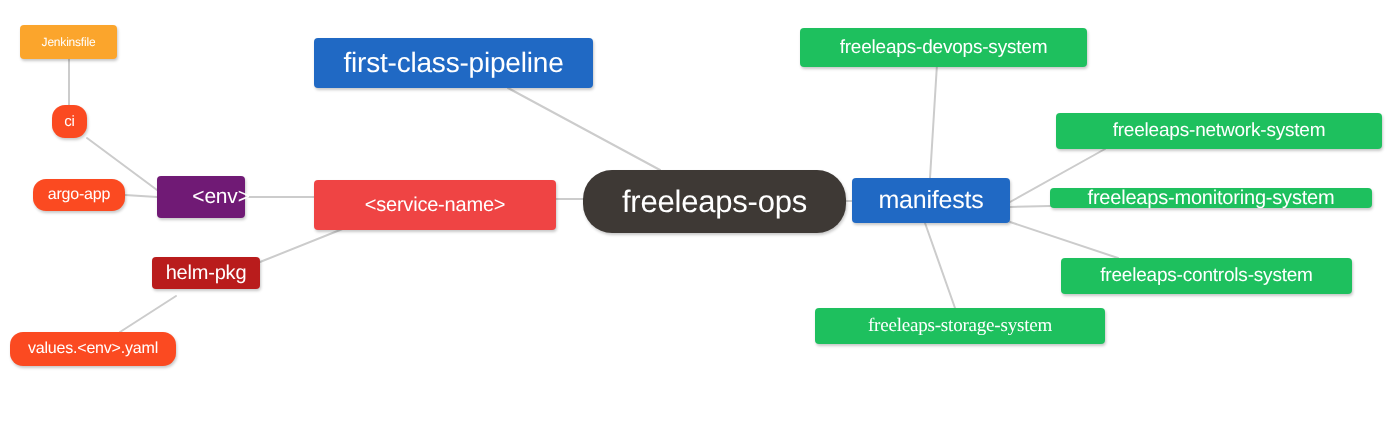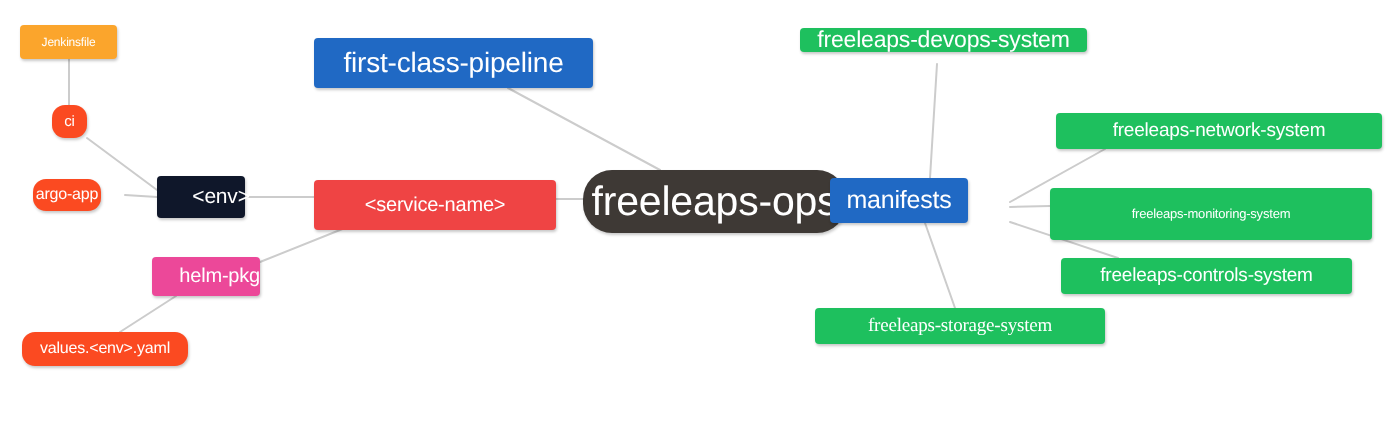--- a/index.html
+++ b/index.html
@@ -73,51 +73,51 @@
       <line x1="1010" y1="222" x2="1118" y2="258" stroke="#cccccc" stroke-width="2" stroke-linecap="round"></line>
       <line x1="925" y1="223" x2="955" y2="308" stroke="#cccccc" stroke-width="2" stroke-linecap="round"></line>
     </svg>
   <div id="nodes">
       <div class="node n-orange" style="left: 20px; top: 25px; width: 97px; height: 34px; font-size: 12px; background: rgb(251, 165, 44);">
         <span class="node-label">Jenkinsfile</span>
       </div>
       <div class="node n-red" style="left: 52px; top: 105px; width: 35px; height: 33px; font-size: 15px; background: rgb(251, 74, 33);">
         <span class="node-label">ci</span>
       </div>
-      <div class="node n-red" style="left: 33px; top: 179px; width: 68px; height: 32px; font-size: 16px; background: rgb(251, 74, 33);">
+      <div class="node n-red" style="left: 33px; top: 179px; width: 92px; height: 32px; font-size: 16px; background: rgb(251, 74, 33);">
         <span class="node-label">argo-app</span>
       </div>
-      <div class="node n-green" style="left: 157px; top: 176px; width: 88px; height: 42px; font-size: 21px; background: #0f172a; padding-left: 40px;">
+      <div class="node n-green" style="left: 157px; top: 176px; width: 88px; height: 42px; font-size: 21px; background: #701a75; padding-left: 40px;">
         <span class="node-label">&lt;env&gt;</span>
       </div>
-      <div class="node n-green" style="left: 152px; top: 257px; width: 108px; height: 39px; font-size: 20px; background: #ec4899; justify-content: flex-end;">
+      <div class="node n-green" style="left: 152px; top: 257px; width: 108px; height: 32px; font-size: 20px; background: #b91c1c;">
         <span class="node-label">helm-pkg</span>
       </div>
-      <div class="node n-red" style="left: 10px; top: 332px; width: 166px; height: 34px; font-size: 16px; background: rgb(251, 74, 33); margin-left: 12px;">
+      <div class="node n-red" style="left: 10px; top: 332px; width: 166px; height: 34px; font-size: 16px; background: rgb(251, 74, 33);">
         <span class="node-label">values.&lt;env&gt;.yaml</span>
       </div>
       <div class="node n-blue" style="left: 314px; top: 180px; width: 242px; height: 50px; font-size: 20px; background: #ef4444;">
         <span class="node-label">&lt;service-name&gt;</span>
       </div>
       <div class="node n-blue" style="left: 314px; top: 38px; width: 279px; height: 50px; font-size: 28px; background: rgb(32, 105, 196);">
         <span class="node-label">first-class-pipeline</span>
       </div>
-      <div class="node n-root" style="left: 583px; top: 170px; width: 263px; height: 63px; font-size: 41px; background: rgb(62, 57, 53); border-radius: 29px;">
+      <div class="node n-root" style="left: 583px; top: 170px; width: 263px; height: 63px; font-size: 31px; background: rgb(62, 57, 53); border-radius: 29px;">
         <span class="node-label">freeleaps-ops</span>
       </div>
-      <div class="node n-blue" style="left: 830px; top: 178px; width: 138px; height: 45px; font-size: 25px; background: rgb(32, 105, 196);">
+      <div class="node n-blue" style="left: 852px; top: 178px; width: 158px; height: 45px; font-size: 25px; background: rgb(32, 105, 196);">
         <span class="node-label">manifests</span>
       </div>
-      <div class="node n-green" style="left: 800px; top: 28px; width: 287px; height: 24px; font-size: 23px; background: rgb(30, 192, 94);">
+      <div class="node n-green" style="left: 800px; top: 28px; width: 287px; height: 39px; font-size: 19px; background: rgb(30, 192, 94);">
         <span class="node-label">freeleaps-devops-system</span>
       </div>
       <div class="node n-green" style="left: 1056px; top: 113px; width: 326px; height: 36px; font-size: 19px; background: rgb(30, 192, 94);">
         <span class="node-label">freeleaps-network-system</span>
       </div>
-      <div class="node n-green" style="left: 1050px; top: 188px; width: 322px; height: 52px; font-size: 13px; background: rgb(30, 192, 94);">
+      <div class="node n-green" style="left: 1050px; top: 188px; width: 322px; height: 20px; font-size: 20px; background: rgb(30, 192, 94);">
         <span class="node-label">freeleaps-monitoring-system</span>
       </div>
       <div class="node n-green" style="left: 1061px; top: 258px; width: 291px; height: 36px; font-size: 19px; background: rgb(30, 192, 94); text-align: center;">
         <span class="node-label">freeleaps-controls-system</span>
       </div>
       <div class="node n-green" style="left: 815px; top: 308px; width: 290px; height: 36px; font-size: 19px; background: rgb(30, 192, 94); font-family: Liberation Serif, serif;">
         <span class="node-label">freeleaps-storage-system</span>
       </div>
     </div>
 </div>

